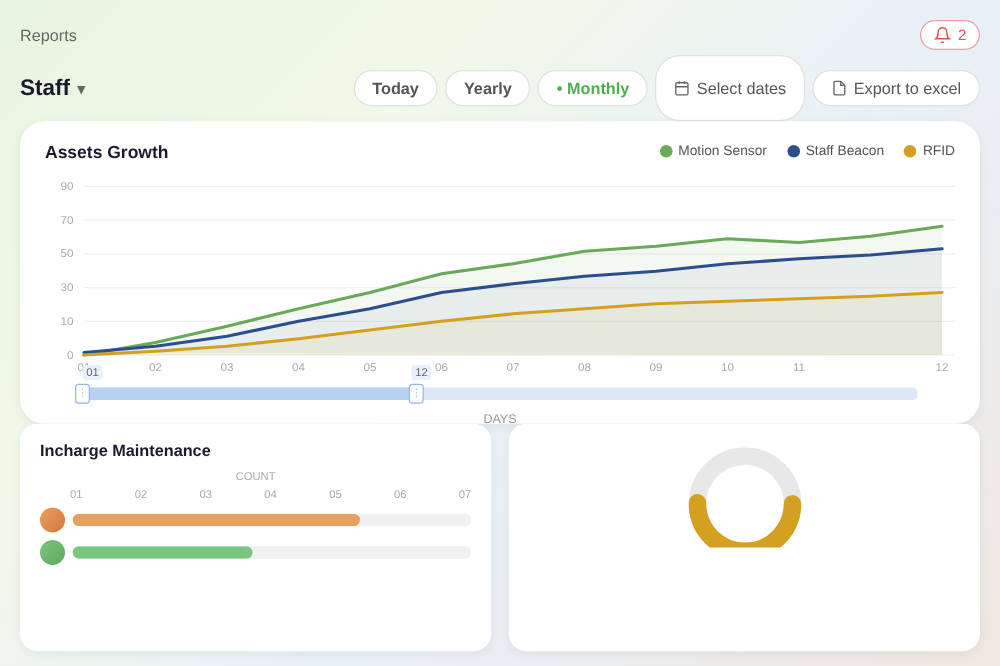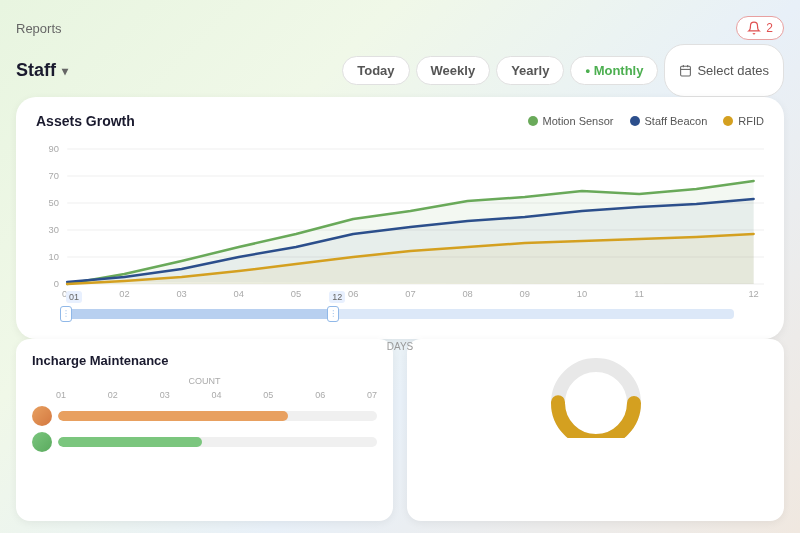--- a/index.html
+++ b/index.html
@@ -246,31 +246,37 @@
     </button>
   </div>
 
   <div class="assets-row">
     <div class="assets-title">
       <span>Staff</span>
       <span class="chevron-icon">▾</span>
     </div>
     <div class="filter-controls">
       <button class="filter-btn">Today</button>
-      <button class="filter-btn">Weekly</button>
       <button class="filter-btn">Yearly</button>
       <button class="filter-btn active">Monthly</button>
       <button class="divider-btn">
         <svg width="13" height="13" viewBox="0 0 24 24" fill="none" stroke="#666" stroke-width="2">
           <rect x="3" y="4" width="18" height="18" rx="2" ry="2"></rect>
           <line x1="16" y1="2" x2="16" y2="6"></line>
           <line x1="8" y1="2" x2="8" y2="6"></line>
           <line x1="3" y1="10" x2="21" y2="10"></line>
         </svg>
         <span>Select dates</span>
+      </button>
+      <button class="export-btn">
+        <svg width="13" height="13" viewBox="0 0 24 24" fill="none" stroke="#666" stroke-width="2">
+          <path d="M14 2H6a2 2 0 0 0-2 2v16a2 2 0 0 0 2 2h12a2 2 0 0 0 2-2V8z"></path>
+          <polyline points="14,2 14,8 20,8"></polyline>
+        </svg>
+        <span>Export to excel</span>
       </button>
     </div>
   </div>
 
   <div class="chart-card">
     <div class="chart-header">
       <span class="chart-title">Assets Growth</span>
       <div class="legend">
         <div class="legend-item">
           <div class="legend-dot" style="background:#6aaa5a"></div>
@@ -341,21 +347,21 @@
 
           <div style="position:absolute; left:calc(40% - 6px); top:-3px; background:white; border:1.5px solid #90b8e8; border-radius:3px; width:12px; height:16px; cursor:pointer; display:flex; align-items:center; justify-content:center;">
             <span style="font-size:8px; color:#90b8e8; line-height:1;">⋮</span>
           </div>
 
           <span style="position:absolute; left:0; top:-18px; font-size:9px; color:#666; background:#e8f0fe; border-radius:3px; padding:1px 3px;">01</span>
 
           <span style="position:absolute; left:calc(40% - 4px); top:-18px; font-size:9px; color:#666; background:#e8f0fe; border-radius:3px; padding:1px 3px;">12</span>
         </div>
       </div>
-      <div class="x-axis-label" style="margin-top:18px;">DAYS</div>
+      <div class="x-axis-label" style="margin-top:6px;">DAYS</div>
     </div>
   </div>
 
   <div class="bottom-row">
 
     <div class="bottom-card">
       <div class="bottom-card-title">Incharge Maintenance</div>
       <div class="count-label">COUNT</div>
       <div class="maintenance-x-axis">
         <span>01</span>

